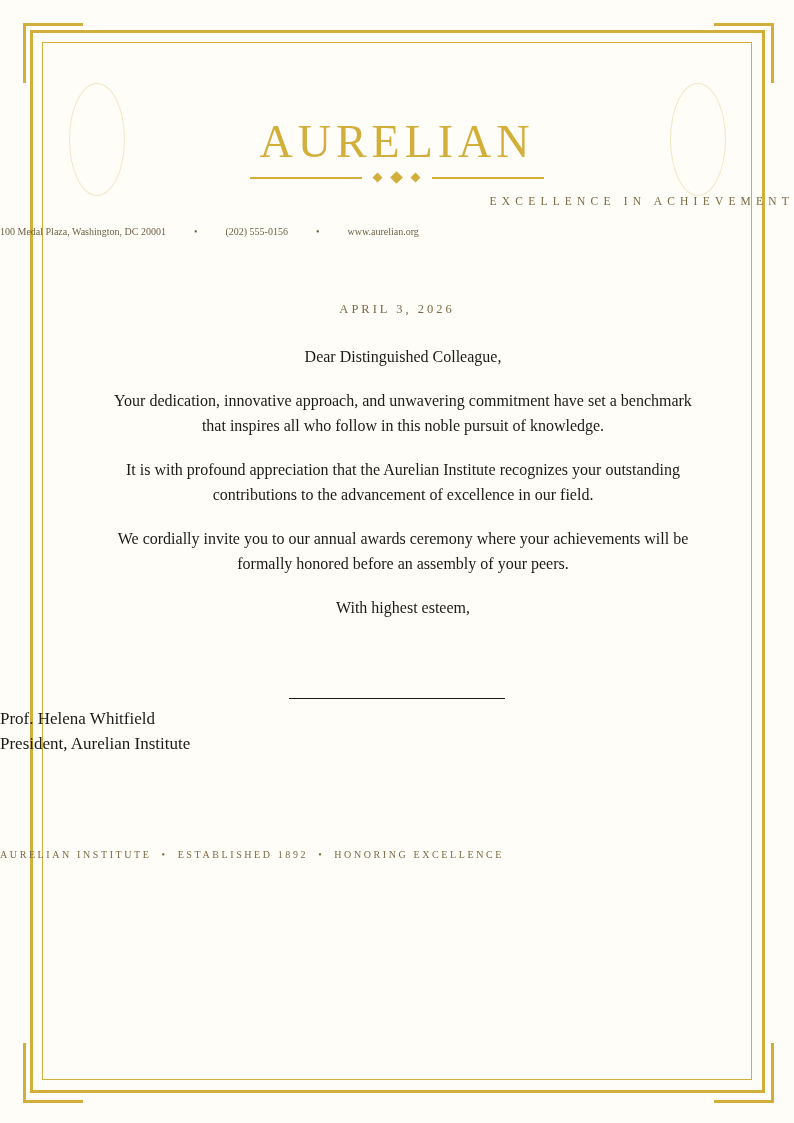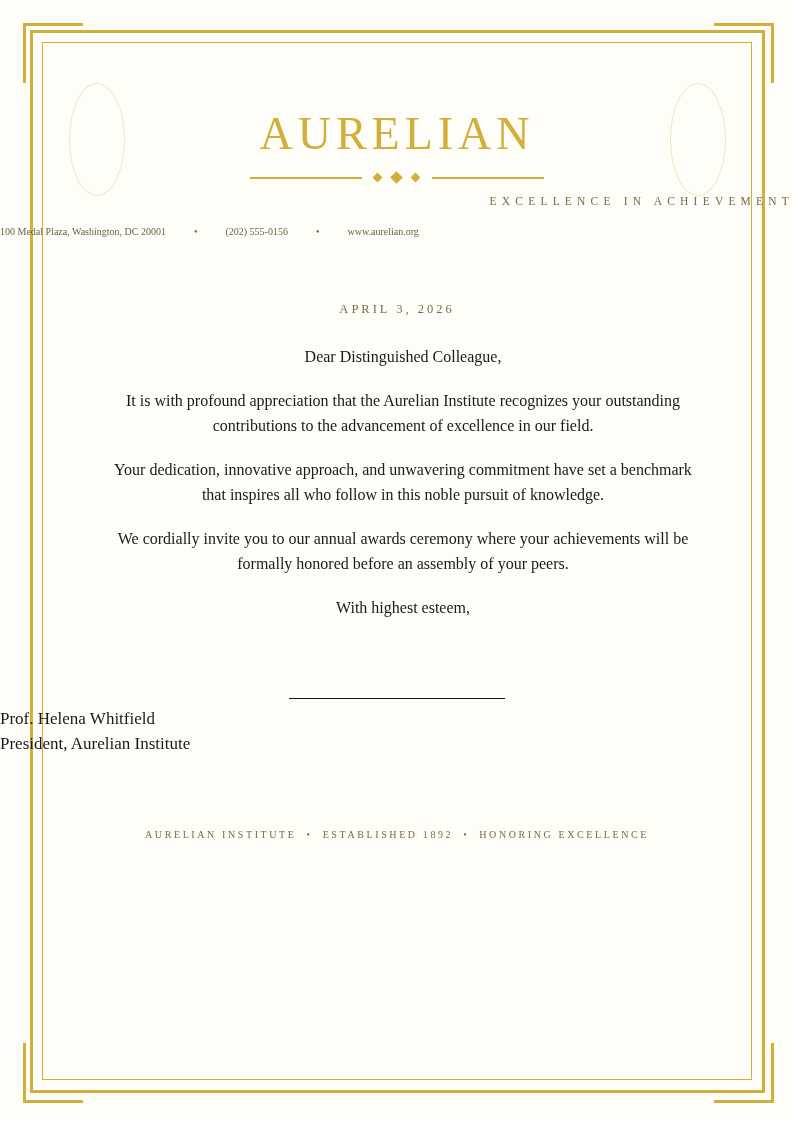--- a/index.html
+++ b/index.html
@@ -25,21 +25,21 @@
   .oval {
     position:absolute; top:83px; width:54px; height:111px;
     border:1.5px solid #f2e6c4; border-radius:50%;
   }
   .oval-left { left:69px; }
   .oval-right { left:670px; }
 
   .header { position:absolute; left:0; right:0; top:98px; text-align:center; }
   .logo {
     font-size:46px; letter-spacing:5px; color:#d2ae3a; line-height:56px;
-    margin:8px; font-weight:normal;
+    margin:16px; font-weight:normal;
   }
   .divider { position:absolute; left:250px; top:175px; width:294px; height:6px; }
   .divider .line { position:absolute; top:2px; height:1.5px; background:#d2ae3a; width:112px; }
   .divider .line.l { left:0; }
   .divider .line.r { right:0; }
   .diamond { position:absolute; background:#d2ae3a; transform:rotate(45deg); }
   .d1 { left:124px; top:-1px; width:7px; height:7px; }
   .d2 { left:142px; top:-2px; width:9px; height:9px; }
   .d3 { left:162px; top:-1px; width:7px; height:7px; }
 
@@ -64,21 +64,21 @@
   .body-text p { margin:0 0 19px 0; }
   .sigline {
     position:absolute; left:289px; top:698px; width:216px; height:1px;
     background:#1a1a1a;
   }
   .signer {
     position:absolute; left:0; right:0; top:706px; text-align:left;
     font-size:17px; line-height:25px;
   }
   .footer {
-    position:absolute; left:0; right:0; top:829px; text-align:center;
+    position:absolute; left:0; right:0; top:849px; 
     font-size:10px; letter-spacing:2.6px; color:#7c6a46;
   }
   .footer .sep { margin:0 10px; }
 </style>
 </head>
 <body>
 
 <div class="frame-thick"></div>
 <div class="frame-thin"></div>
 <div class="bracket br-tl"></div>
@@ -103,22 +103,22 @@
 <div class="tagline">EXCELLENCE IN ACHIEVEMENT</div>
 
 <div class="contact">
   <span>100 Medal Plaza, Washington, DC 20001</span><span class="sep">•</span><span>(202) 555-0156</span><span class="sep">•</span><span>www.aurelian.org</span>
 </div>
 
 <div class="date">APRIL 3, 2026</div>
 
 <div class="body-text">
   <p>Dear Distinguished Colleague,</p>
+  <p>Your dedication, innovative approach, and unwavering commitment have set a benchmark that inspires all who follow in this noble pursuit of knowledge.</p>
   <p>It is with profound appreciation that the Aurelian Institute recognizes your outstanding contributions to the advancement of excellence in our field.</p>
-  <p>Your dedication, innovative approach, and unwavering commitment have set a benchmark that inspires all who follow in this noble pursuit of knowledge.</p>
   <p>We cordially invite you to our annual awards ceremony where your achievements will be formally honored before an assembly of your peers.</p>
   <p>With highest esteem,</p>
 </div>
 
 <div class="sigline"></div>
 <div class="signer">
   <div>Prof. Helena Whitfield</div>
   <div>President, Aurelian Institute</div>
 </div>
 

